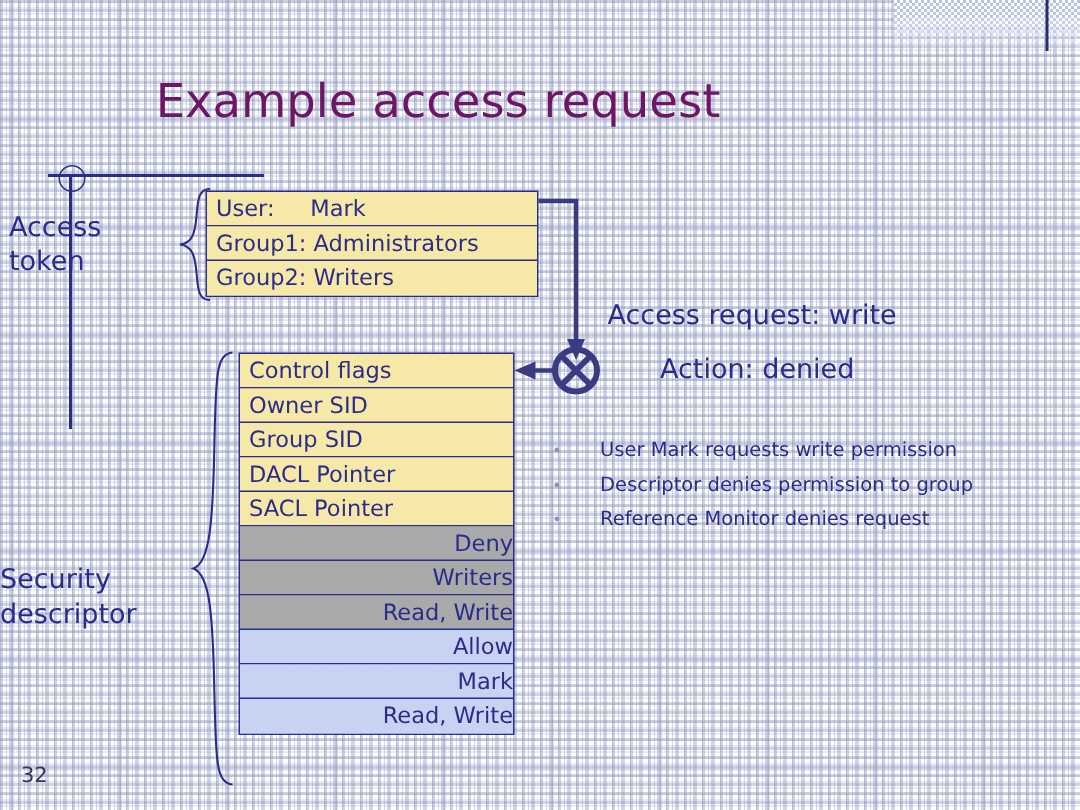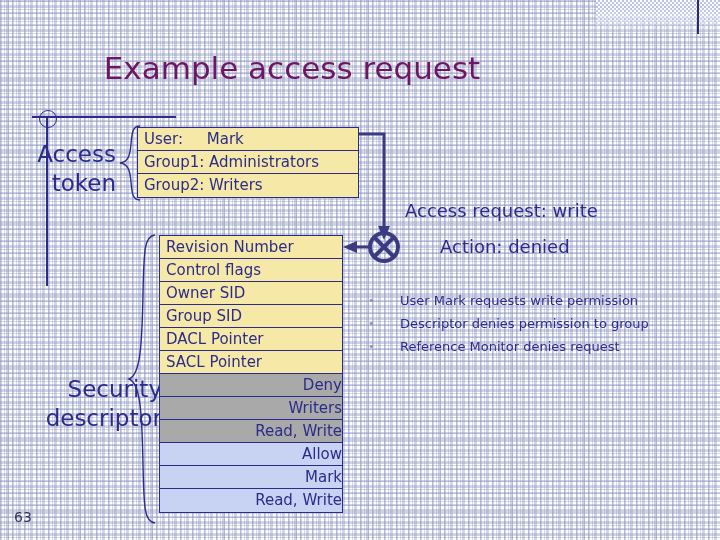--- a/index.html
+++ b/index.html
@@ -100,22 +100,22 @@
     font-size: 31px;
     color: #6e1564;
     letter-spacing: 0px;
     white-space: nowrap;
   }
 
   
   .side-label {
     position: absolute;
     color: #2b2b8c;
-    font-size: 23px;
-    text-align: right;
+    font-size: 18px;
+    text-align: left;
     line-height: 1.28;
     white-space: nowrap;
   }
   #label-access-token { left: 6px; top: 140px; width: 110px; }
   #label-security-descriptor { left: 0px; top: 350px; width: 162px; margin-top: 25px; }
 
   
   #topline {
     position: absolute;
     left: 32px;
@@ -298,21 +298,20 @@
     <path d="M31 2 C20 3, 20 18, 19 60 C18 115, 16 142, 5 146 C16 150, 18 177, 19 232 C20 274, 20 289, 31 290" fill="none" stroke="#2b2b8c" stroke-width="1.4"></path>
   </svg>
 
   <div id="token-table">
     <div class="trow">User:     Mark</div>
     <div class="trow">Group1: Administrators</div>
     <div class="trow">Group2: Writers</div>
   </div>
 
   <div id="sd-table">
-    <div class="srow hdr">Revision Number</div>
     <div class="srow hdr">Control flags</div>
     <div class="srow hdr">Owner SID</div>
     <div class="srow hdr">Group SID</div>
     <div class="srow hdr">DACL Pointer</div>
     <div class="srow hdr">SACL Pointer</div>
     <div class="srow deny">Deny</div>
     <div class="srow deny">Writers</div>
     <div class="srow deny">Read, Write</div>
     <div class="srow allow">Allow</div>
     <div class="srow allow">Mark</div>
@@ -334,15 +333,15 @@
 
   <div id="req-line1">Access request: write</div>
   <div id="req-line2">Action: denied</div>
 
   <div id="bullets">
     <div class="bullet">User Mark requests write permission</div>
     <div class="bullet">Descriptor denies permission to group</div>
     <div class="bullet">Reference Monitor denies request</div>
   </div>
 
-  <div id="pagenum">63</div>
+  <div id="pagenum">32</div>
 
 </div>
 
 </body></html>

